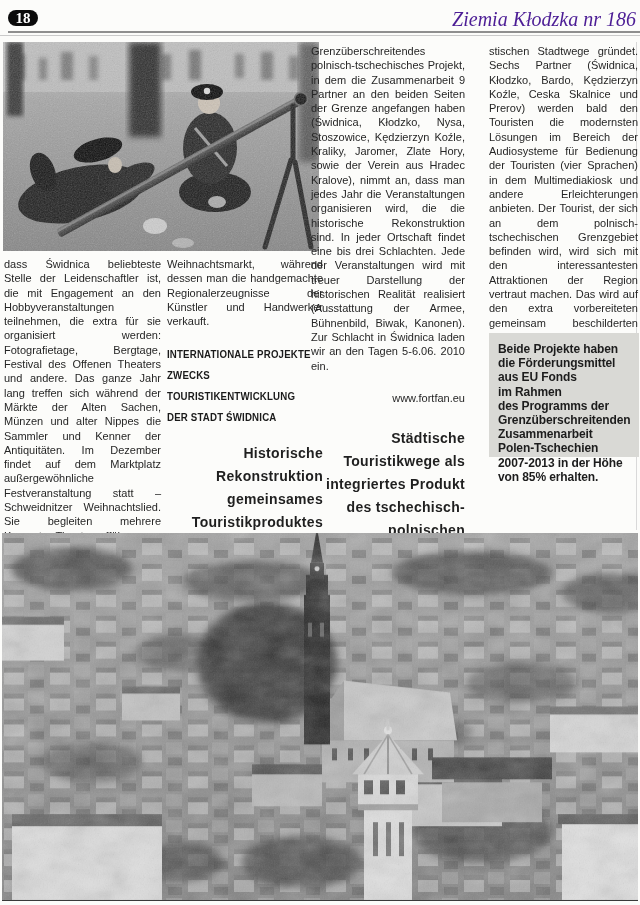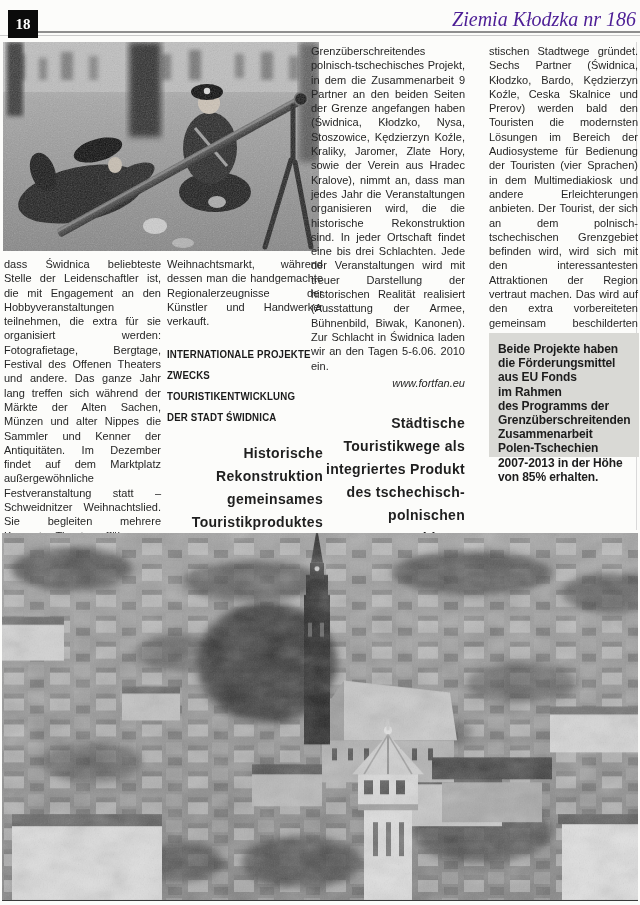--- a/index.html
+++ b/index.html
@@ -3,23 +3,23 @@
 <meta charset="utf-8">
 <style>
   * { margin:0; padding:0; box-sizing:border-box; }
   body { background:#e8e8e8; font-family:"Liberation Sans", sans-serif; }
   .page {
     position:relative; width:640px; height:905px; margin:0 auto;
     background:#fcfcfa; color:#222; overflow:hidden;
   }
   
   .pageno-box {
-    position:absolute; left:8px; top:10px; width:30px; height:28px;
+    position:absolute; left:8px; top:10px; width:30px; height:16px;
     background:#0b0b0b; color:#fff; display:flex; align-items:center; justify-content:center;
-    font-family:"Liberation Serif", serif; font-weight:bold; font-size:15px; z-index:3;
+    font-family:"Liberation Serif", serif; font-weight:bold; font-size:15px; z-index:3;border-radius:9px;
   }
   .journal-title {
     position:absolute; right:4px; top:8px; width:400px; text-align:right;
     font-family:"Liberation Serif", serif; font-style:italic; font-size:20px; color:#4c1d95;
   }
   .rule1 { position:absolute; left:8px; top:31px; width:632px; height:2px; background:#8f8f8f; z-index:2; }
   .rule2 { position:absolute; left:0; top:35px; width:640px; height:1px; background:#cbcbcb; }
   .edge-line { position:absolute; left:636px; top:42px; width:1px; height:488px; background:#d9d9d9; }
 
   
@@ -39,21 +39,21 @@
     color:#1a1a1a; margin-top:16px; width:178px; transform:scaleX(0.88); transform-origin:0 0;
     text-align:left; letter-spacing:0.2px;
   }
   .bold-heading {
     white-space:pre-line; font-weight:bold; font-size:14px; line-height:23px;
     color:#1f1f1f; text-align:right; letter-spacing:0.3px;
   }
   .h-col2 { margin-top:14px; }
   .h-col3 { margin-top:22px; }
   .para2 { margin-top:9px; }
-  .weblink { display:block; text-align:right; margin-top:3px; color:#262626; text-decoration:none;font-style:italic; }
+  .weblink { display:block; text-align:right; margin-top:18px; color:#262626; text-decoration:none; }
 
   .infobox {
     position:absolute; left:489px; top:333px; width:150px; height:124px;
     background:#d9d9d5; padding:9px 9px; white-space:pre-line;
     font-weight:bold; font-size:12px; line-height:14.2px; color:#1c1c1c;
     letter-spacing:-0.1px; text-align:left;
   }
 </style>
 </head>
 <body>

